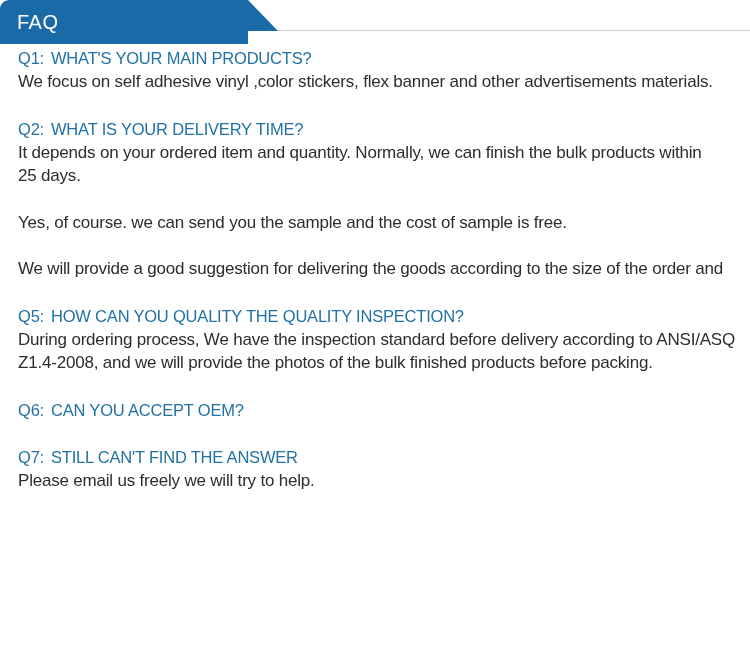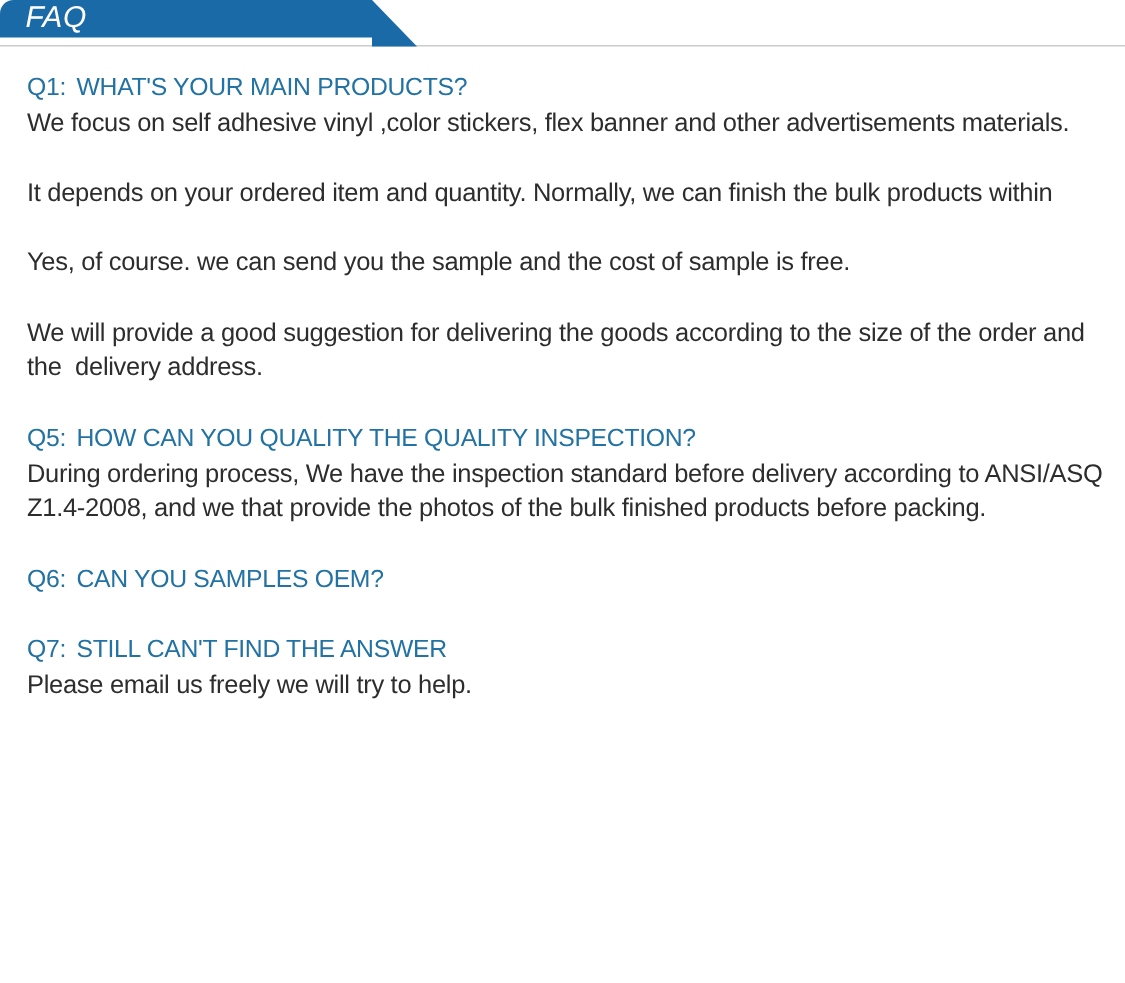--- a/index.html
+++ b/index.html
@@ -21,27 +21,26 @@
     position: relative;
     height: 31px;
     border-bottom: 1.5px solid var(--divider-gray);
   }
   .ribbon {
     display: flex;
     height: 31px;
   }
   .ribbon-body {
     width: 248px;
-    height: 25px;
+    height: 44px;
     background: var(--banner-blue);
     border-radius: 9px 0 0 0;
     display: flex;
     align-items: center;
     padding-left: 17px;
-    font-style: italic;
   }
   .ribbon-tail {
     width: 0;
     height: 0;
     border-bottom: 31px solid var(--banner-blue);
     border-right: 30px solid transparent;
   }
   .ribbon-title {
     color: #ffffff;
     font-size: 20px;
@@ -87,40 +86,41 @@
 </div>
 
 <div class="content">
 
   <div class="faq-block">
     <div class="faq-q"><span class="q-label">Q1:</span><span>WHAT'S YOUR MAIN PRODUCTS?</span></div>
     <div class="faq-a-line">We focus on self adhesive vinyl ,color stickers, flex banner and other advertisements materials.</div>
   </div>
 
   <div class="faq-block">
+    <div class="faq-q"><span class="q-label">Q2:</span><span>WHAT IS YOUR DELIVERY TIME?</span></div>
     <div class="faq-a-line">It depends on your ordered item and quantity. Normally, we can finish the bulk products within</div>
+    <div class="faq-a-line">25 days.</div>
   </div>
 
   <div class="faq-block">
     <div class="faq-a-line">Yes, of course. we can send you the sample and the cost of sample is free.</div>
   </div>
 
   <div class="faq-block">
     <div class="faq-a-line">We will provide a good suggestion for delivering the goods according to the size of the order and</div>
-    <div class="faq-a-line">the  delivery address.</div>
   </div>
 
   <div class="faq-block">
     <div class="faq-q"><span class="q-label">Q5:</span><span>HOW CAN YOU QUALITY THE QUALITY INSPECTION?</span></div>
     <div class="faq-a-line">During ordering process, We have the inspection standard before delivery according to ANSI/ASQ</div>
-    <div class="faq-a-line">Z1.4-2008, and we that provide the photos of the bulk finished products before packing.</div>
+    <div class="faq-a-line">Z1.4-2008, and we will provide the photos of the bulk finished products before packing.</div>
   </div>
 
   <div class="faq-block">
-    <div class="faq-q"><span class="q-label">Q6:</span><span>CAN YOU SAMPLES OEM?</span></div>
+    <div class="faq-q"><span class="q-label">Q6:</span><span>CAN YOU ACCEPT OEM?</span></div>
   </div>
 
   <div class="faq-block">
     <div class="faq-q"><span class="q-label">Q7:</span><span>STILL CAN'T FIND THE ANSWER</span></div>
     <div class="faq-a-line">Please email us freely we will try to help.</div>
   </div>
 
 </div>
 
 </body></html>

